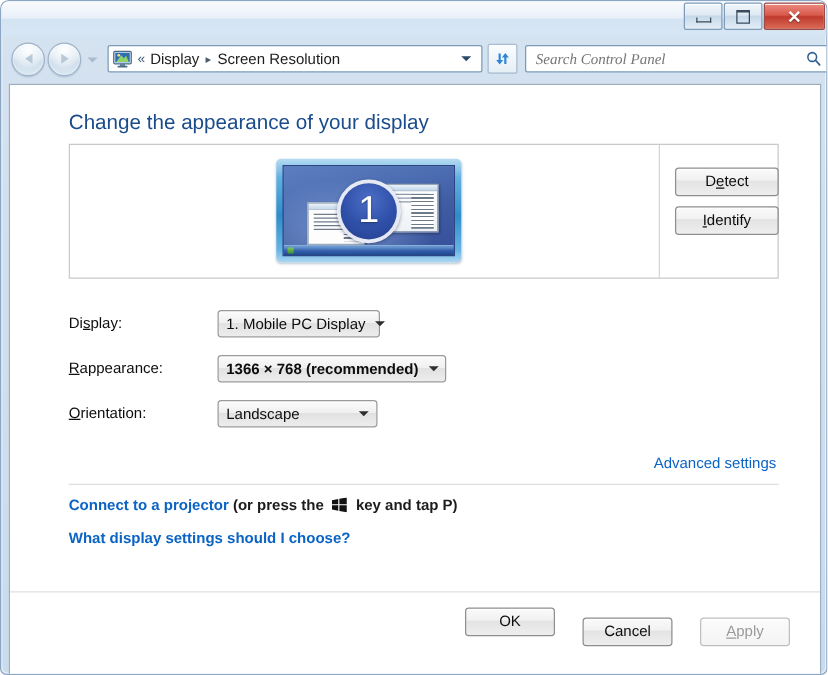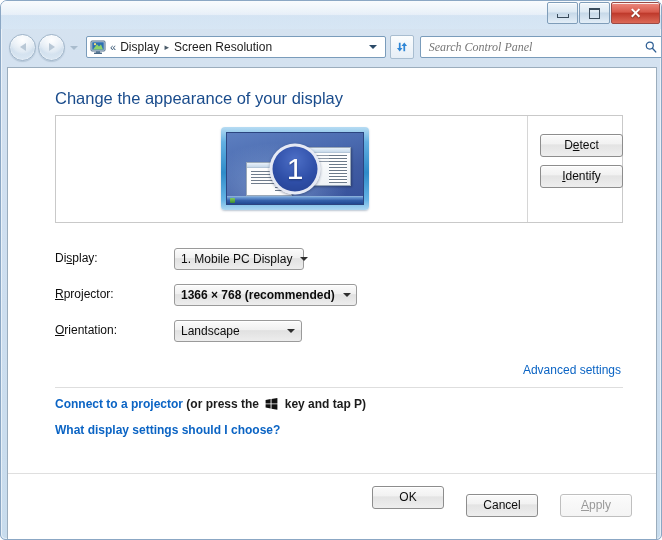--- a/index.html
+++ b/index.html
@@ -616,21 +616,21 @@
 
     <div class="form-row" style="top:180px;">
       <span class="form-label"><span>Di</span><span class="u">s</span><span>play:</span></span>
       <div class="combo" style="width:130px;">
         <span class="combo-text">1. Mobile PC Display</span>
         <span class="combo-caret"></span>
       </div>
     </div>
 
     <div class="form-row" style="top:216px;">
-      <span class="form-label"><span></span><span class="u">R</span><span>projector:</span></span>
+      <span class="form-label"><span></span><span class="u">R</span><span>appearance:</span></span>
       <div class="combo" style="width:183px;font-weight:bold;">
         <span class="combo-text">1366 × 768 (recommended)</span>
         <span class="combo-caret"></span>
       </div>
     </div>
 
     <div class="form-row" style="top:252px;">
       <span class="form-label"><span></span><span class="u">O</span><span>rientation:</span></span>
       <div class="combo" style="width:128px;">
         <span class="combo-text">Landscape</span>

